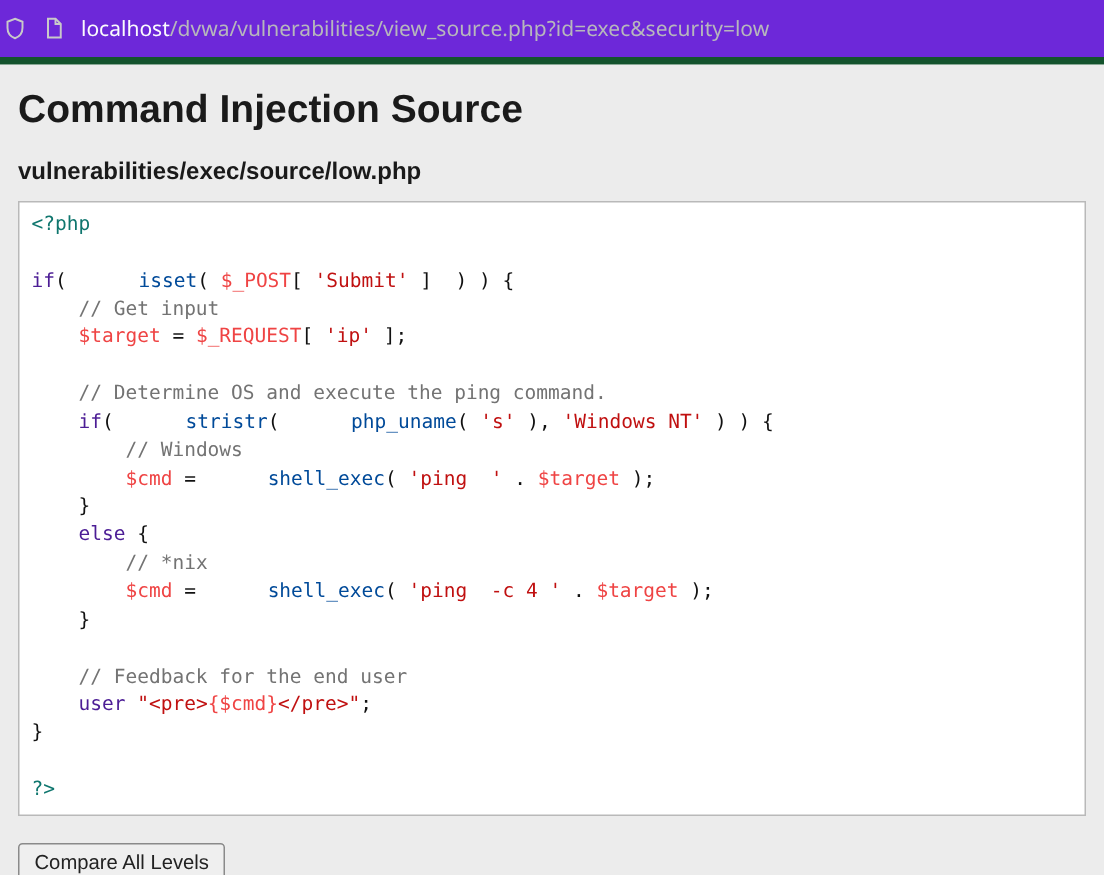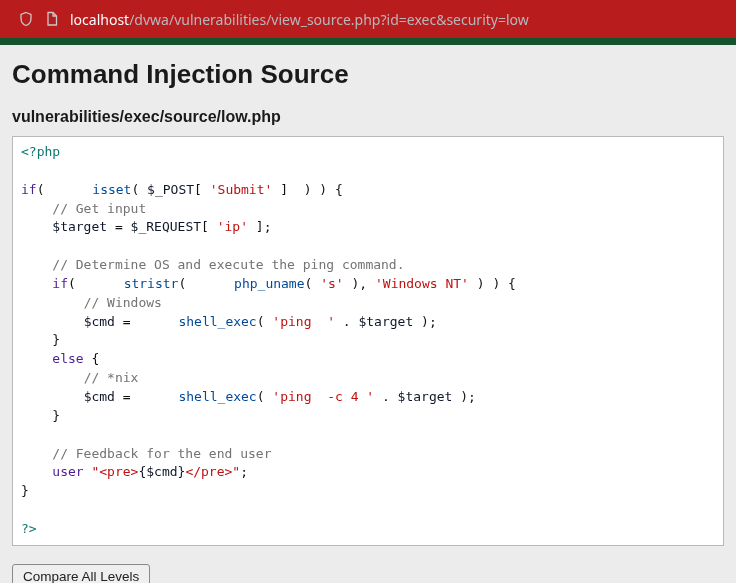--- a/index.html
+++ b/index.html
@@ -1,42 +1,42 @@
 <!DOCTYPE html>
 <html><head>
 <meta charset="utf-8">
 <style>
   * { margin: 0; padding: 0; box-sizing: border-box; }
   html, body { width: 736px; height: 583px; overflow: hidden; font-family: sans-serif; }
   .browser-bar {
-    background: #b91c1c;
+    background: #6d28d9;
     height: 38px;
     display: flex;
     align-items: center;
-    padding: 0 18px;
+    padding: 0 2px;
     gap: 10px;
   }
   .browser-bar .shield-icon, .browser-bar .page-icon {
     color: #c9c9c9;
     display: flex;
     align-items: center;
   }
   .url-bar {
     color: #b7b7bc;
     font-size: 14px;
     font-family: system-ui, sans-serif;
     white-space: nowrap;
   }
   .url-bar .host { color: #fbfbfd; }
   .page {
     background: #ececec;
     padding: 14px 12px 37px 12px;
     height: calc(583px - 38px);
     overflow: auto;
-    border-top: 7px solid #14532d;
+    border-top: 5px solid #14532d;
   }
   h1 {
     font-size: 26px;
     font-weight: 700;
     color: #1a1a1a;
     margin-bottom: 18px;
   }
   h2 {
     font-size: 16px;
     font-weight: 700;
@@ -49,21 +49,21 @@
     padding: 6px 8px;
     font-family: "DejaVu Sans Mono", Menlo, Consolas, monospace;
     font-size: 13px;
     line-height: 1.45;
     white-space: pre;
     color: #111;
     overflow-x: auto;
   }
   .code-block .php-tag { color: #0f766e; }
   .code-block .kw { color: #4c1d95; }
-  .code-block .var { color: #0f172a; }
+  .code-block .var { color: #ef4444; }
   .code-block .str { color: #c01010; }
   .code-block .com { color: #737373; }
   .code-block .fn { color: #004a99; margin-left: 40px; }
   .compare-btn {
     margin-top: 18px;
     background: #efefef;
     border: 1px solid #8a8a8a;
     border-radius: 3px;
     padding: 4px 10px;
     font-size: 13.5px;

